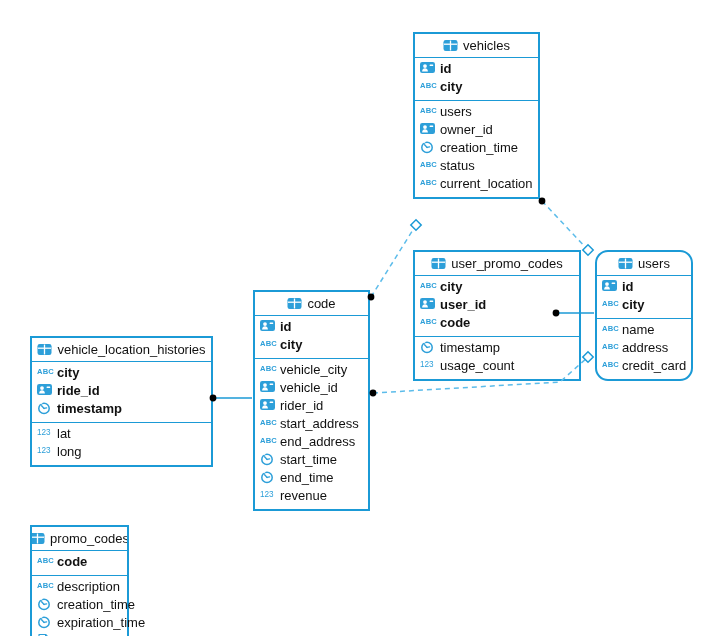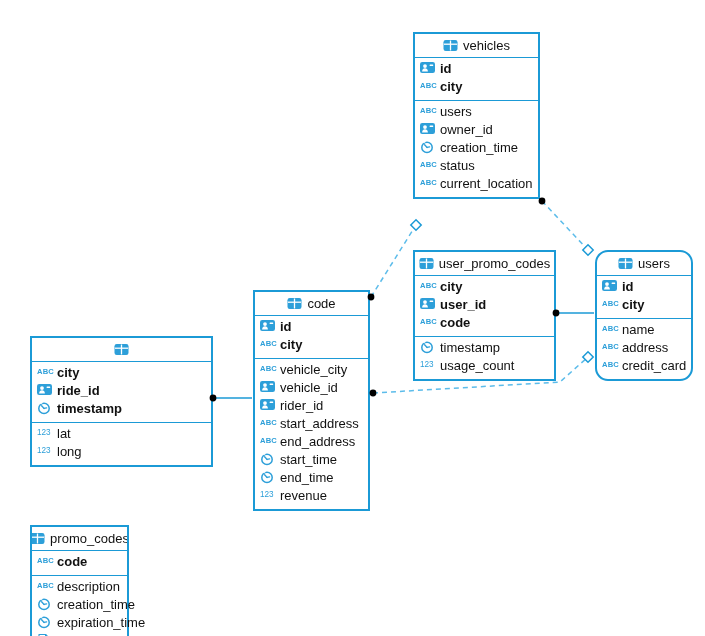--- a/index.html
+++ b/index.html
@@ -142,21 +142,21 @@
         <div class="row">
           <span class="ic">
             <svg width="19" height="11" viewBox="0 0 19 11">
               <text x="0" y="9" font-family="Liberation Sans,sans-serif" font-size="7.6" font-weight="bold" fill="#2d9fd9" letter-spacing="0.2">ABC</text>
             </svg>
           </span>
           <span class="lbl">current_location</span>
         </div>
       </div>
     </div>
-    <div class="entity" style="left: 413px; top: 250px; width: 143px;">
+    <div class="entity" style="left: 413px; top: 250px; width: 168px;">
       <div class="hdr">
         <span class="ic">
           <svg width="15" height="13" viewBox="0 0 15 13">
             <rect x="0.5" y="1" width="14" height="11" rx="2.2" fill="#2d9fd9"></rect>
             <line x1="1" y1="5.2" x2="14" y2="5.2" stroke="#fff" stroke-width="1.3"></line>
             <line x1="7.5" y1="1.5" x2="7.5" y2="11.5" stroke="#fff" stroke-width="1.3"></line>
           </svg>
         </span>
         <span class="ttl">user_promo_codes</span>
       </div>
@@ -383,20 +383,21 @@
     </div>
     <div class="entity" style="left: 30px; top: 336px; width: 183px;">
       <div class="hdr">
         <span class="ic">
           <svg width="15" height="13" viewBox="0 0 15 13">
             <rect x="0.5" y="1" width="14" height="11" rx="2.2" fill="#2d9fd9"></rect>
             <line x1="1" y1="5.2" x2="14" y2="5.2" stroke="#fff" stroke-width="1.3"></line>
             <line x1="7.5" y1="1.5" x2="7.5" y2="11.5" stroke="#fff" stroke-width="1.3"></line>
           </svg>
         </span>
+        <span class="ttl">vehicle_location_histories</span>
       </div>
       <div class="sec pk">
         <div class="row bold">
           <span class="ic">
             <svg width="19" height="11" viewBox="0 0 19 11">
               <text x="0" y="9" font-family="Liberation Sans,sans-serif" font-size="7.6" font-weight="bold" fill="#2d9fd9" letter-spacing="0.2">ABC</text>
             </svg>
           </span>
           <span class="lbl">city</span>
         </div>

